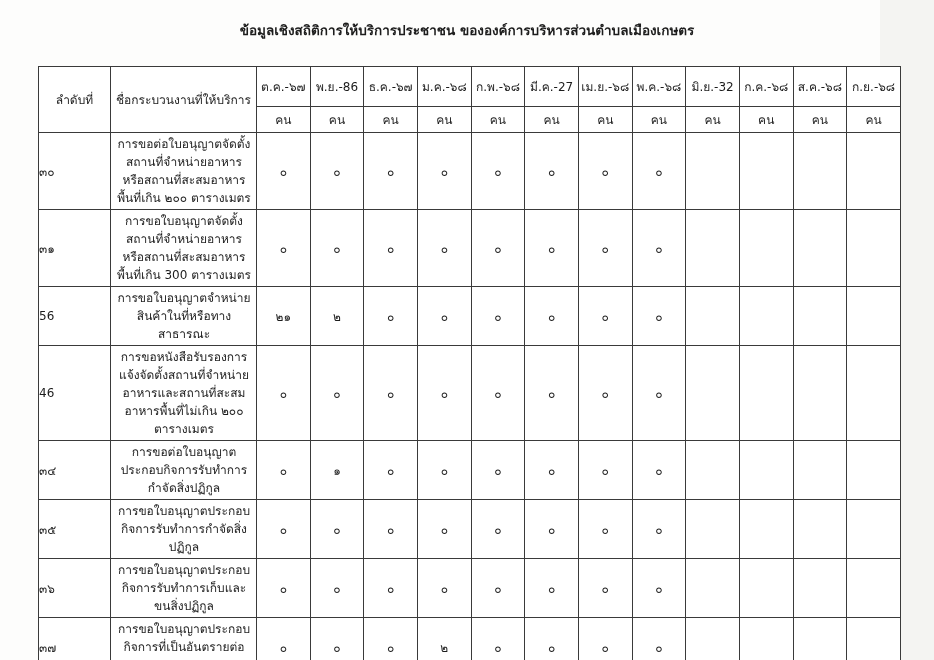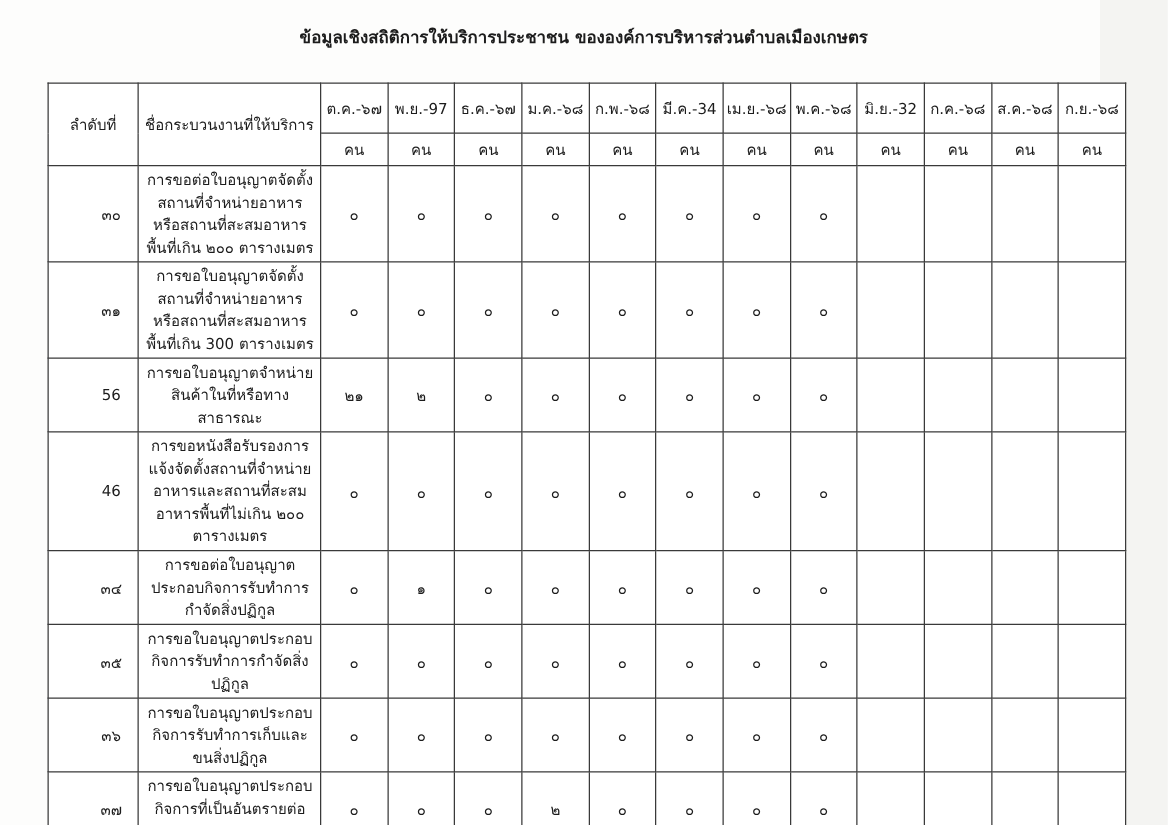--- a/index.html
+++ b/index.html
@@ -38,21 +38,21 @@
     border: 1px solid #3a3a3a;
     font-size: 12px;
     vertical-align: middle;
     overflow: hidden;
   }
   table.stats thead th { font-weight: normal; text-align: center; }
   .h-no, .h-process { font-size: 12.5px; }
   .h-month { font-size: 11.5px; }
   .h-unit { font-size: 12px; height: 26px; }
   tr.hdr-months th { height: 40px; }
-  td.c-no { text-align: center; font-size: 12px; padding-left: 29px; }
+  td.c-no { font-size: 12px; }
   td.c-process {
     text-align: center; padding: 2px 5px 2px 6px;
     font-size: 12.3px; line-height: 1.5; vertical-align: middle;
   }
   td.c-val { text-align: center; font-size: 12px; }
   
   tbody tr:nth-child(1) { height: 60px; }
   tbody tr:nth-child(2) { height: 57px; }
   tbody tr:nth-child(3) { height: 44px; }
   tbody tr:nth-child(4) { height: 76px; }
@@ -74,25 +74,25 @@
       <col style="width:72px">
       <col style="width:146px">
       <col span="12" style="width:53.66px">
     </colgroup>
     <thead>
       <tr class="hdr-months">
         <th class="h-no" rowspan="2">ลำดับที่</th>
         <th class="h-process" rowspan="2">ชื่อกระบวนงานที่ให้บริการ</th>
 
       <th class="h-month">ต.ค.-๖๗</th>
-          <th class="h-month">พ.ย.-97</th>
+          <th class="h-month">พ.ย.-86</th>
           <th class="h-month">ธ.ค.-๖๗</th>
           <th class="h-month">ม.ค.-๖๘</th>
           <th class="h-month">ก.พ.-๖๘</th>
-          <th class="h-month">มี.ค.-34</th>
+          <th class="h-month">มี.ค.-27</th>
           <th class="h-month">เม.ย.-๖๘</th>
           <th class="h-month">พ.ค.-๖๘</th>
           <th class="h-month">มิ.ย.-32</th>
           <th class="h-month">ก.ค.-๖๘</th>
           <th class="h-month">ส.ค.-๖๘</th>
           <th class="h-month">ก.ย.-๖๘</th>
         </tr>
       <tr class="hdr-units">
 
       <th class="h-unit">คน</th>

